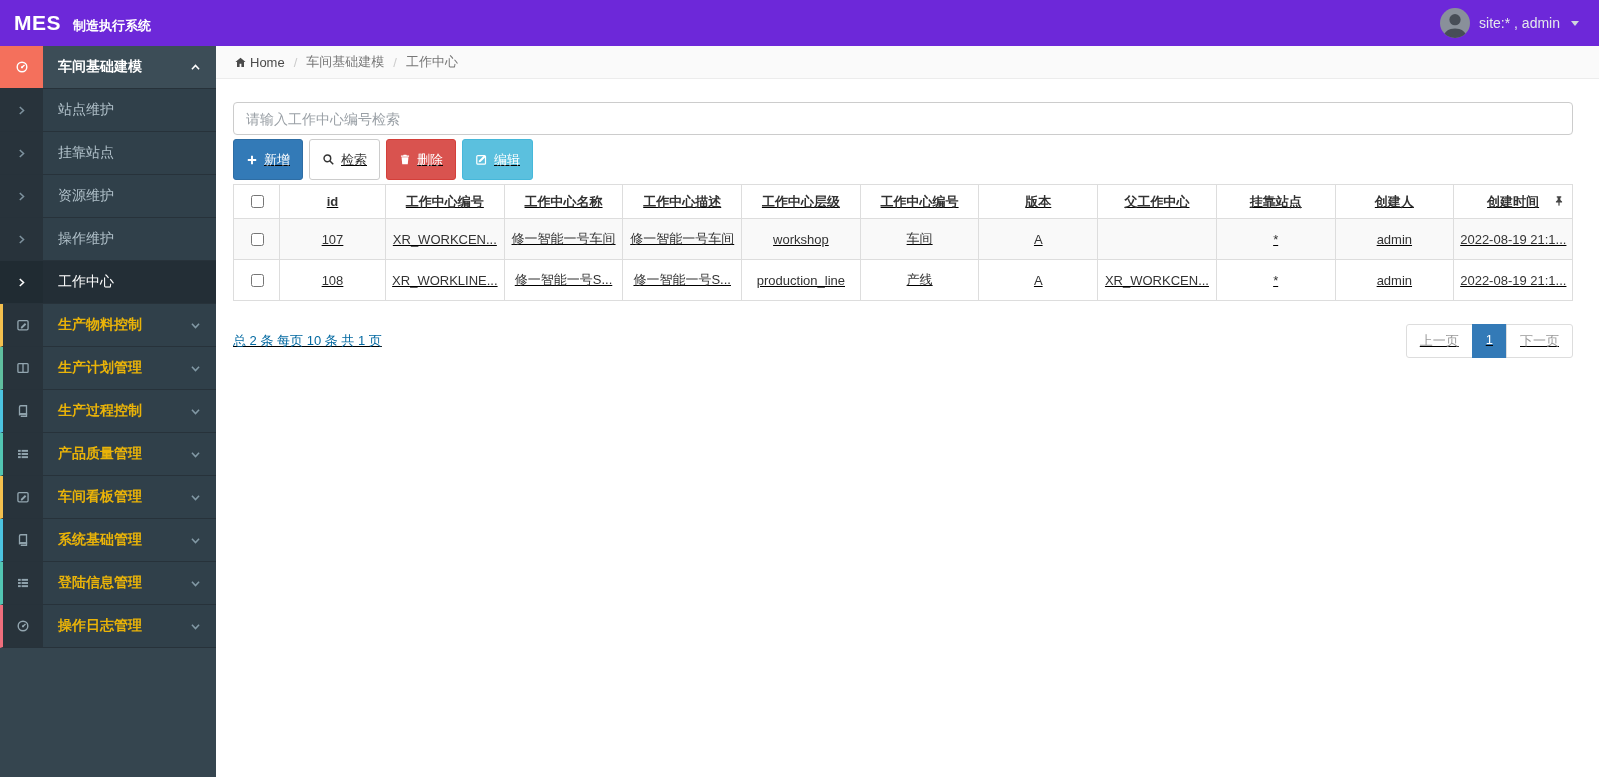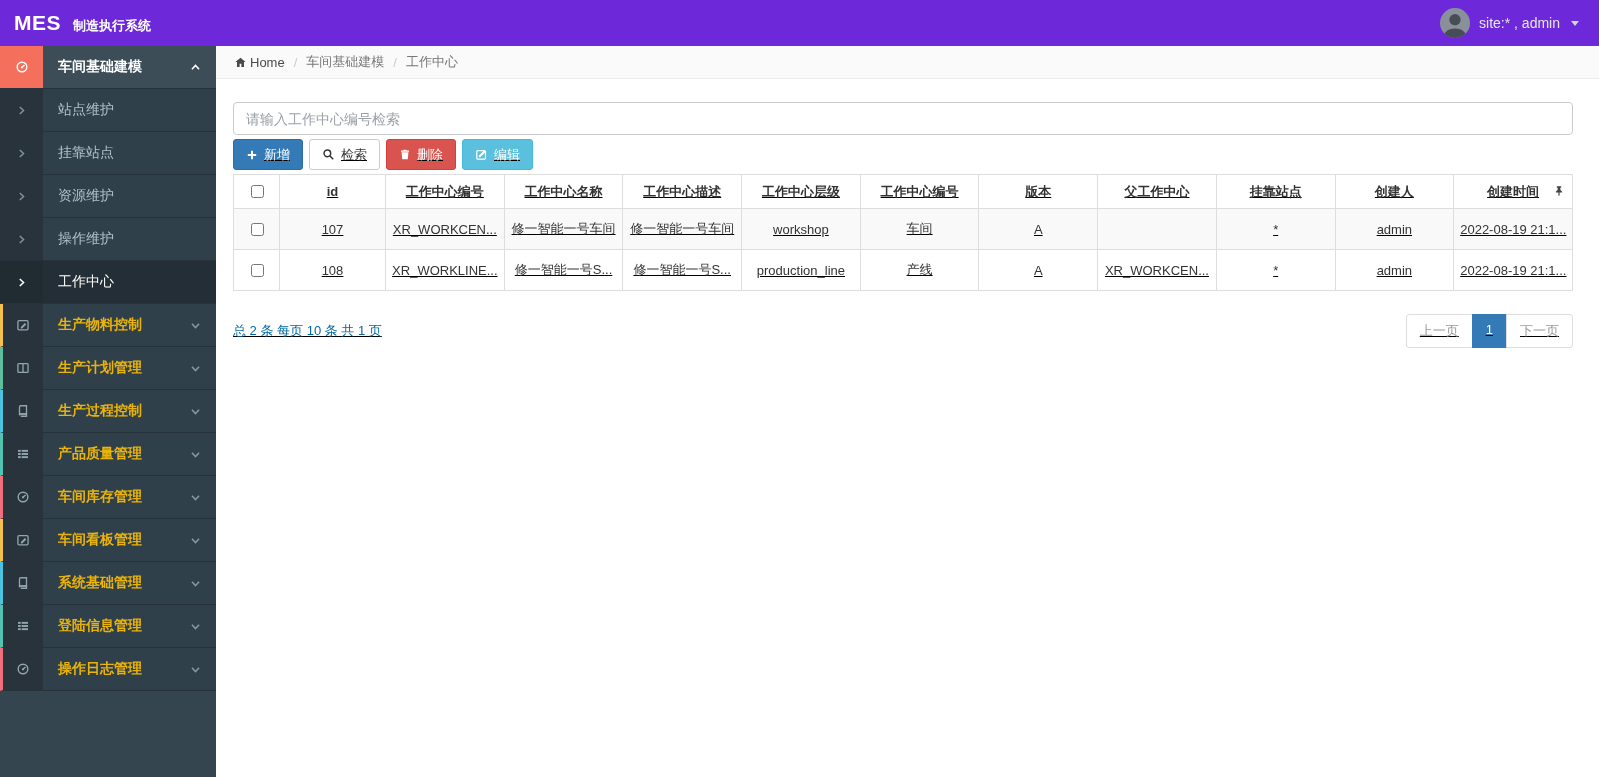--- a/index.html
+++ b/index.html
@@ -46,21 +46,21 @@
   .crumb { display:flex; align-items:center; gap:3px; color:#777; }
   .crumb.first { color:#4a4a4a; }
   .crumb-sep { color:#ccc; }
 
   .main { padding:23px 26px 0 17px;text-decoration:underline; }
   .search-input { width:100%; height:33px; border:1px solid #ccc; border-radius:4px; padding:0 12px;
                   font-size:14px; color:#555; outline:none; font-family:inherit; }
   .search-input::placeholder { color:#9aa0a6; }
 
   .btn-row { margin-top:4px; display:flex; gap:6px; }
-  .btn { display:inline-flex; align-items:center; gap:6px; height:31px; padding:0 12px;
+  .btn { display:inline-flex; align-items:center; gap:6px; height:41px; padding:0 12px;
          border-radius:3px; font-size:13px; cursor:pointer; border:1px solid transparent; font-family:inherit; }
 
   table.grid { margin-top:4px; width:100%; border-collapse:collapse; table-layout:fixed; font-size:13px; color:#333; }
   .grid th, .grid td { border:1px solid #ddd; text-align:center; padding:0 6px;
                        white-space:nowrap; overflow:hidden; }
   .grid th { height:34px; font-weight:bold; background:#fff; position:relative; }
   .grid td { height:41px; }
   .grid tbody tr:nth-child(odd) { background:#f9f9f9; }
   .grid tbody tr:nth-child(even) { background:#fff; }
   .grid input[type=checkbox] { width:13px; height:13px; cursor:pointer; }
@@ -211,37 +211,20 @@
             <rect x="2.3" y="3.3" width="3.1" height="2.2"></rect>
             <rect x="6.4" y="3.3" width="7.3" height="2.2"></rect>
             <rect x="2.3" y="6.9" width="3.1" height="2.2"></rect>
             <rect x="6.4" y="6.9" width="7.3" height="2.2"></rect>
             <rect x="2.3" y="10.5" width="3.1" height="2.2"></rect>
             <rect x="6.4" y="10.5" width="7.3" height="2.2"></rect>
           </svg>
         </span>
         <span class="m-label-wrap">
           <span class="m-label">产品质量管理</span>
-          <span class="m-caret">
-            <svg viewBox="0 0 16 16" width="11" height="11">
-              <path d="M2.8 5.5 8 11l5.2-5.5" fill="none" stroke="currentColor" stroke-width="2.2"></path>
-            </svg>
-          </span>
-        </span>
-      </a>
-      <a class="m-row parent strip" style="border-left-color: rgb(238, 110, 124);">
-        <span class="m-icon" style="">
-          <svg viewBox="0 0 16 16" width="14" height="14">
-            <circle cx="8" cy="8" r="5.5" fill="none" stroke="currentColor" stroke-width="1.6"></circle>
-            <path d="M8 8.4 10.9 5.6" stroke="currentColor" stroke-width="1.6" fill="none"></path>
-            <circle cx="8" cy="8.4" r="1.3" fill="currentColor"></circle>
-          </svg>
-        </span>
-        <span class="m-label-wrap">
-          <span class="m-label">车间库存管理</span>
           <span class="m-caret">
             <svg viewBox="0 0 16 16" width="11" height="11">
               <path d="M2.8 5.5 8 11l5.2-5.5" fill="none" stroke="currentColor" stroke-width="2.2"></path>
             </svg>
           </span>
         </span>
       </a>
       <a class="m-row parent strip" style="border-left-color: rgb(244, 192, 78);">
         <span class="m-icon" style="">
           <svg viewBox="0 0 16 16" width="14" height="14">

